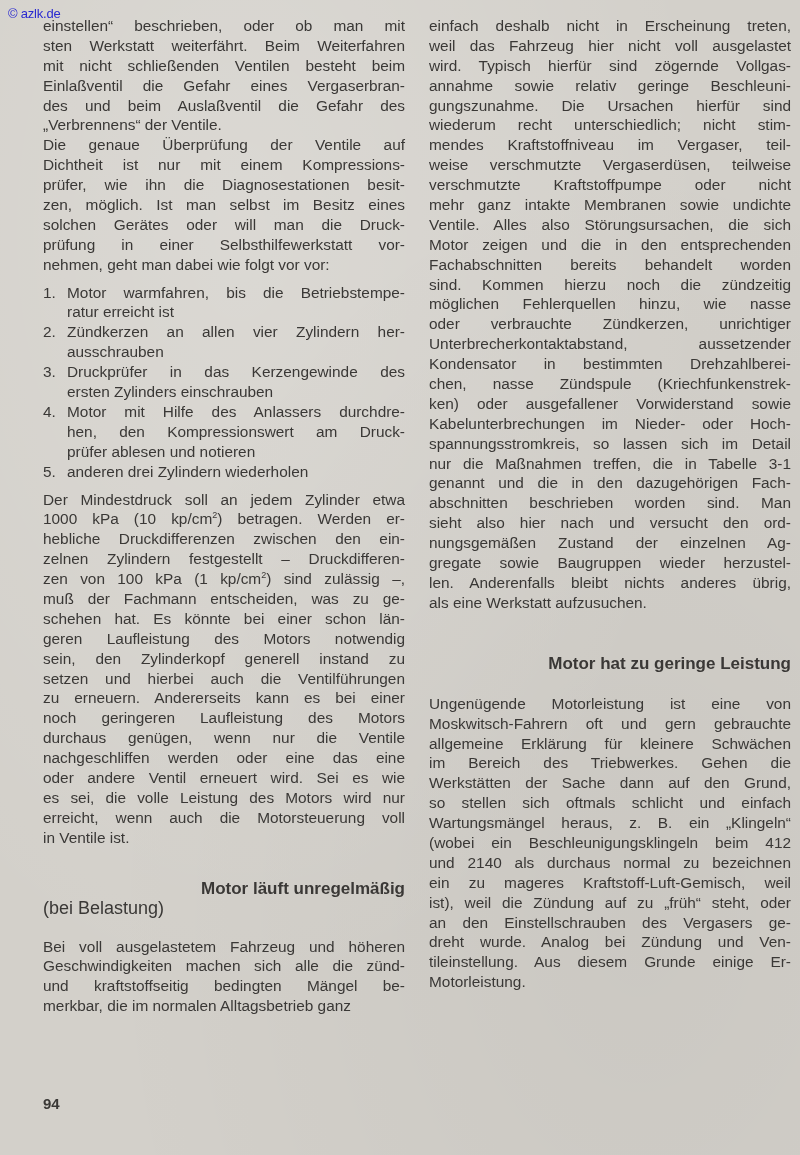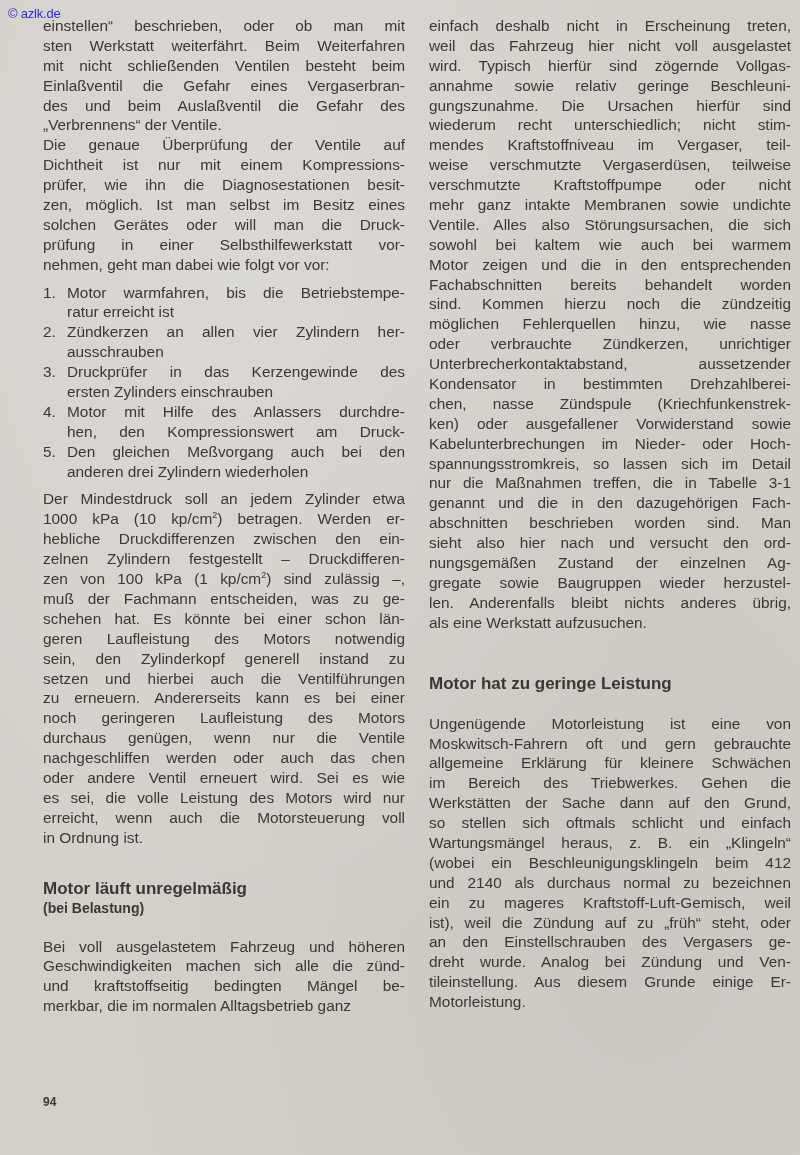--- a/index.html
+++ b/index.html
@@ -30,25 +30,25 @@
     .line { display: block; white-space: nowrap; text-align: justify; text-align-last: justify; height: 19.9px; }
     .line.last { text-align-last: left; }
     .gap-sm { height: 8px; }
     .gap-md { height: 14px; }
     .gap-lg { height: 40px; }
     ol.steps { list-style: none; margin: 0; padding: 0; }
     ol.steps li { display: flex; }
     .num { width: 24px; flex: none; }
     .item-body { width: 338px; }
     h2.heading {
-      margin: 0; font-weight: bold; font-size: 17px; line-height: 21px; color: #3a3836;
-    }
-    .subheading { font-weight: bold; font-size: 14px; line-height: 18px; }
+      margin: 0; font-weight: bold; font-size: 17px; line-height: 21px; color: #3a3836; text-align: right;
+    }
+    .subheading { font-weight: normal; font-size: 18px; line-height: 18px; }
     .page-number {
-      position: absolute; left: 43px; top: 1095px; font-size: 12px; font-weight: bold; color: #3a3836;
+      position: absolute; left: 43px; top: 1095px; font-size: 15px; font-weight: bold; color: #3a3836;
     }
     sup { font-size: 9px; line-height: 0; }
   </style>
 </head>
 <body>
 
 <div class="page">
   <div class="watermark">© azlk.de</div>
 
   <div class="col col-left">
@@ -90,50 +90,50 @@
           <span class="item-body">
             <span class="line">Druckprüfer in das Kerzengewinde des</span>
             <span class="line last">ersten Zylinders einschrauben</span>
           </span>
         </li>
         <li>
           <span class="num">4.</span>
           <span class="item-body">
             <span class="line">Motor mit Hilfe des Anlassers durchdre-</span>
             <span class="line">hen, den Kompressionswert am Druck-</span>
+            <span class="line last">prüfer ablesen und notieren</span>
           </span>
         </li>
         <li>
           <span class="num">5.</span>
           <span class="item-body">
-            <span class="line">Den gleichen Meßvorgang auch bei den</span>
             <span class="line last">anderen drei Zylindern wiederholen</span>
           </span>
         </li>
       </ol>
     <div class="gap-sm"></div>
     <div>
         <span class="line">Der Mindestdruck soll an jedem Zylinder etwa</span>
         <span class="line">1000 kPa (10 kp/cm<sup>2</sup>) betragen. Werden er-</span>
         <span class="line">hebliche Druckdifferenzen zwischen den ein-</span>
         <span class="line">zelnen Zylindern festgestellt – Druckdifferen-</span>
         <span class="line">zen von 100 kPa (1 kp/cm<sup>2</sup>) sind zulässig –,</span>
         <span class="line">muß der Fachmann entscheiden, was zu ge-</span>
         <span class="line">schehen hat. Es könnte bei einer schon län-</span>
         <span class="line">geren Laufleistung des Motors notwendig</span>
         <span class="line">sein, den Zylinderkopf generell instand zu</span>
         <span class="line">setzen und hierbei auch die Ventilführungen</span>
         <span class="line">zu erneuern. Andererseits kann es bei einer</span>
         <span class="line">noch geringeren Laufleistung des Motors</span>
         <span class="line">durchaus genügen, wenn nur die Ventile</span>
-        <span class="line">nachgeschliffen werden oder auch das chen</span>
+        <span class="line">nachgeschliffen werden oder eine das eine</span>
         <span class="line">oder andere Ventil erneuert wird. Sei es wie</span>
         <span class="line">es sei, die volle Leistung des Motors wird nur</span>
         <span class="line">erreicht, wenn auch die Motorsteuerung voll</span>
-        <span class="line last">in Ordnung ist.</span>
+        <span class="line last">in Ventile ist.</span>
       </div>
     <div class="gap-lg" style="height:30px"></div>
     <h2 class="heading">Motor läuft unregelmäßig</h2>
     <div class="subheading">(bei Belastung)</div>
     <div class="gap-md" style="height:20px"></div>
     <div>
         <span class="line">Bei voll ausgelastetem Fahrzeug und höheren</span>
         <span class="line">Geschwindigkeiten machen sich alle die zünd-</span>
         <span class="line">und kraftstoffseitig bedingten Mängel be-</span>
         <span class="line last">merkbar, die im normalen Alltagsbetrieb ganz</span>
@@ -146,21 +146,20 @@
         <span class="line">weil das Fahrzeug hier nicht voll ausgelastet</span>
         <span class="line">wird. Typisch hierfür sind zögernde Vollgas-</span>
         <span class="line">annahme sowie relativ geringe Beschleuni-</span>
         <span class="line">gungszunahme. Die Ursachen hierfür sind</span>
         <span class="line">wiederum recht unterschiedlich; nicht stim-</span>
         <span class="line">mendes Kraftstoffniveau im Vergaser, teil-</span>
         <span class="line">weise verschmutzte Vergaserdüsen, teilweise</span>
         <span class="line">verschmutzte Kraftstoffpumpe oder nicht</span>
         <span class="line">mehr ganz intakte Membranen sowie undichte</span>
         <span class="line">Ventile. Alles also Störungsursachen, die sich</span>
-        <span class="line">sowohl bei kaltem wie auch bei warmem</span>
         <span class="line">Motor zeigen und die in den entsprechenden</span>
         <span class="line">Fachabschnitten bereits behandelt worden</span>
         <span class="line">sind. Kommen hierzu noch die zündzeitig</span>
         <span class="line">möglichen Fehlerquellen hinzu, wie nasse</span>
         <span class="line">oder verbrauchte Zündkerzen, unrichtiger</span>
         <span class="line">Unterbrecherkontaktabstand, aussetzender</span>
         <span class="line">Kondensator in bestimmten Drehzahlberei-</span>
         <span class="line">chen, nasse Zündspule (Kriechfunkenstrek-</span>
         <span class="line">ken) oder ausgefallener Vorwiderstand sowie</span>
         <span class="line">Kabelunterbrechungen im Nieder- oder Hoch-</span>

